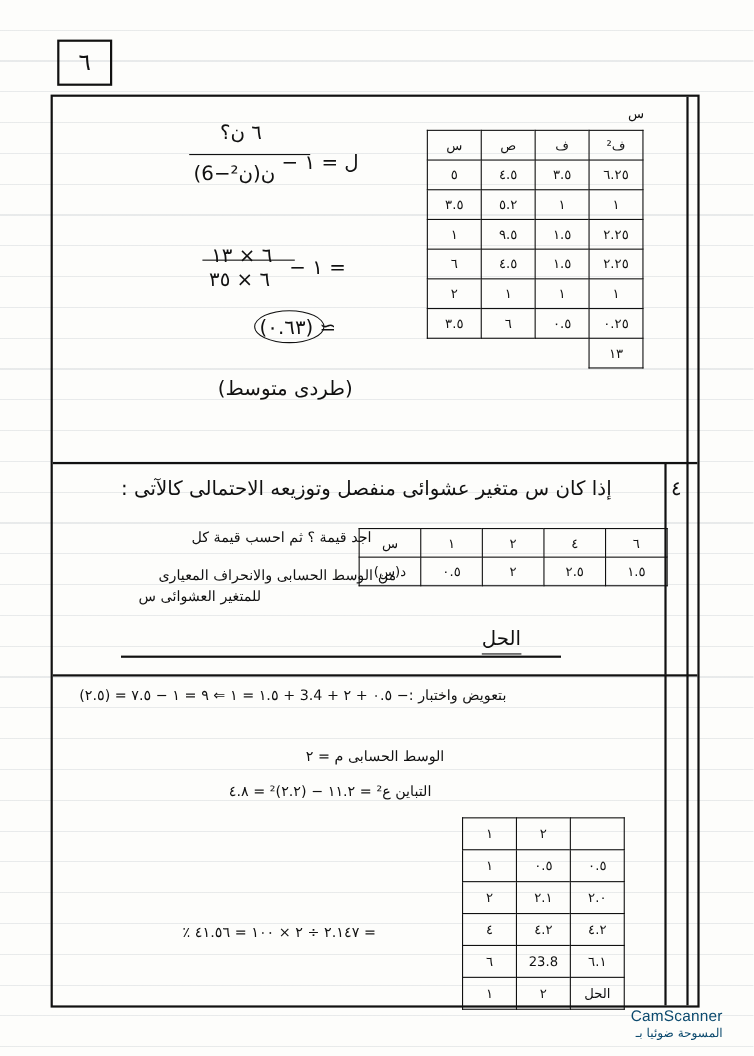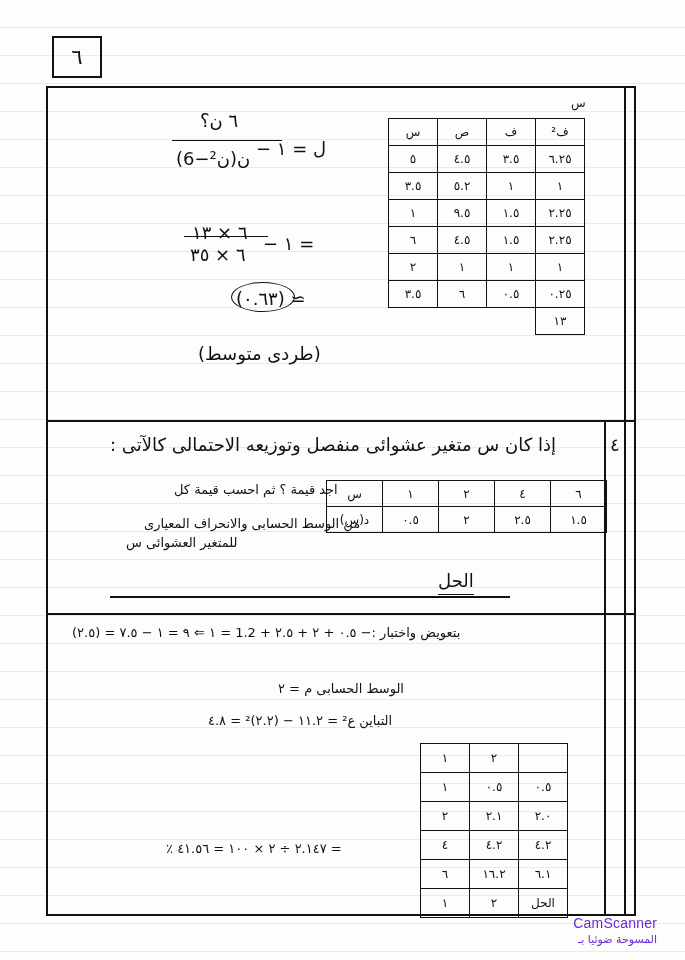--- a/index.html
+++ b/index.html
@@ -114,21 +114,21 @@
   #table-bot { left: 372px; top: 130px; }
   #table-bot td, #table-bot th { width: 48px; height: 28px; }
   .underline-txt { border-bottom: 1.5px solid #111; padding-bottom: 1px; }
 
   .scan-footer {
     position: absolute;
     right: 28px;
     bottom: 14px;
     text-align: right;
     direction: rtl;
-    color: #6d28d9;
+    color: #0c4a6e;
   }
   .scan-footer .brand {
     font-size: 14px;
     letter-spacing: .2px;
     font-family: "Liberation Sans", sans-serif;
   }
   .scan-footer .sub {
     font-size: 11px;
     margin-top: 2px;
     font-family: "DejaVu Sans", sans-serif;
@@ -254,21 +254,21 @@
       <div class="hand hs" style="left:60px; top:96px;margin-left:36px;">من الوسط الحسابى والانحراف المعيارى</div>
       <div class="hand hs" style="left:78px; top:115px;">للمتغير العشوائى س</div>
 
       <div class="hand hm underline-txt" style="left:390px; top:150px;">الحل</div>
       <div style="position:absolute;left:62px;top:176px;width:400px;height:0;border-top:2px solid #111;"></div>
     </div>
 
     <div class="sec" style="left:0;top:525px;right:0;bottom:0;">
       <div style="position:absolute;left:556px;top:0;bottom:0;width:0;border-left:2px solid #111;"></div>
 
-      <div class="hand hs" style="left:24px; top:12px;">بتعويض واختبار :− ٠.٥ + ٢ + ٢.٥ + 1.2 = ١ ⇐ ٩ = ١ − ٧.٥ = (٢.٥)</div>
+      <div class="hand hs" style="left:24px; top:12px;">بتعويض واختبار :− ٠.٥ + ٢ + 3.4 + ١.٥ = ١ ⇐ ٩ = ١ − ٧.٥ = (٢.٥)</div>
 
       <div class="hand hs" style="left:230px; top:68px;">الوسط الحسابى م = ٢</div>
       <div class="hand hs" style="left:160px; top:100px;">التباين ع² = ١١.٢ − (٢.٢)² = ٤.٨</div>
       <div class="hand hs" style="left:118px; top:228px;text-align:center;">= ٢.١٤٧ ÷ ٢ × ١٠٠ = ٤١.٥٦ ٪</div>
 
       <table class="grid" id="table-bot">
         <tbody>
           <tr>
             <td></td>
             <td>٢</td>
@@ -284,21 +284,21 @@
             <td>٢.١</td>
             <td>٢</td>
           </tr>
           <tr>
             <td>٤.٢</td>
             <td>٤.٢</td>
             <td>٤</td>
           </tr>
           <tr>
             <td>٦.١</td>
-            <td>١٦.٢</td>
+            <td>23.8</td>
             <td>٦</td>
           </tr>
           <tr>
             <td>الحل</td>
             <td>٢</td>
             <td>١</td>
           </tr>
         </tbody>
       </table>
     </div>

